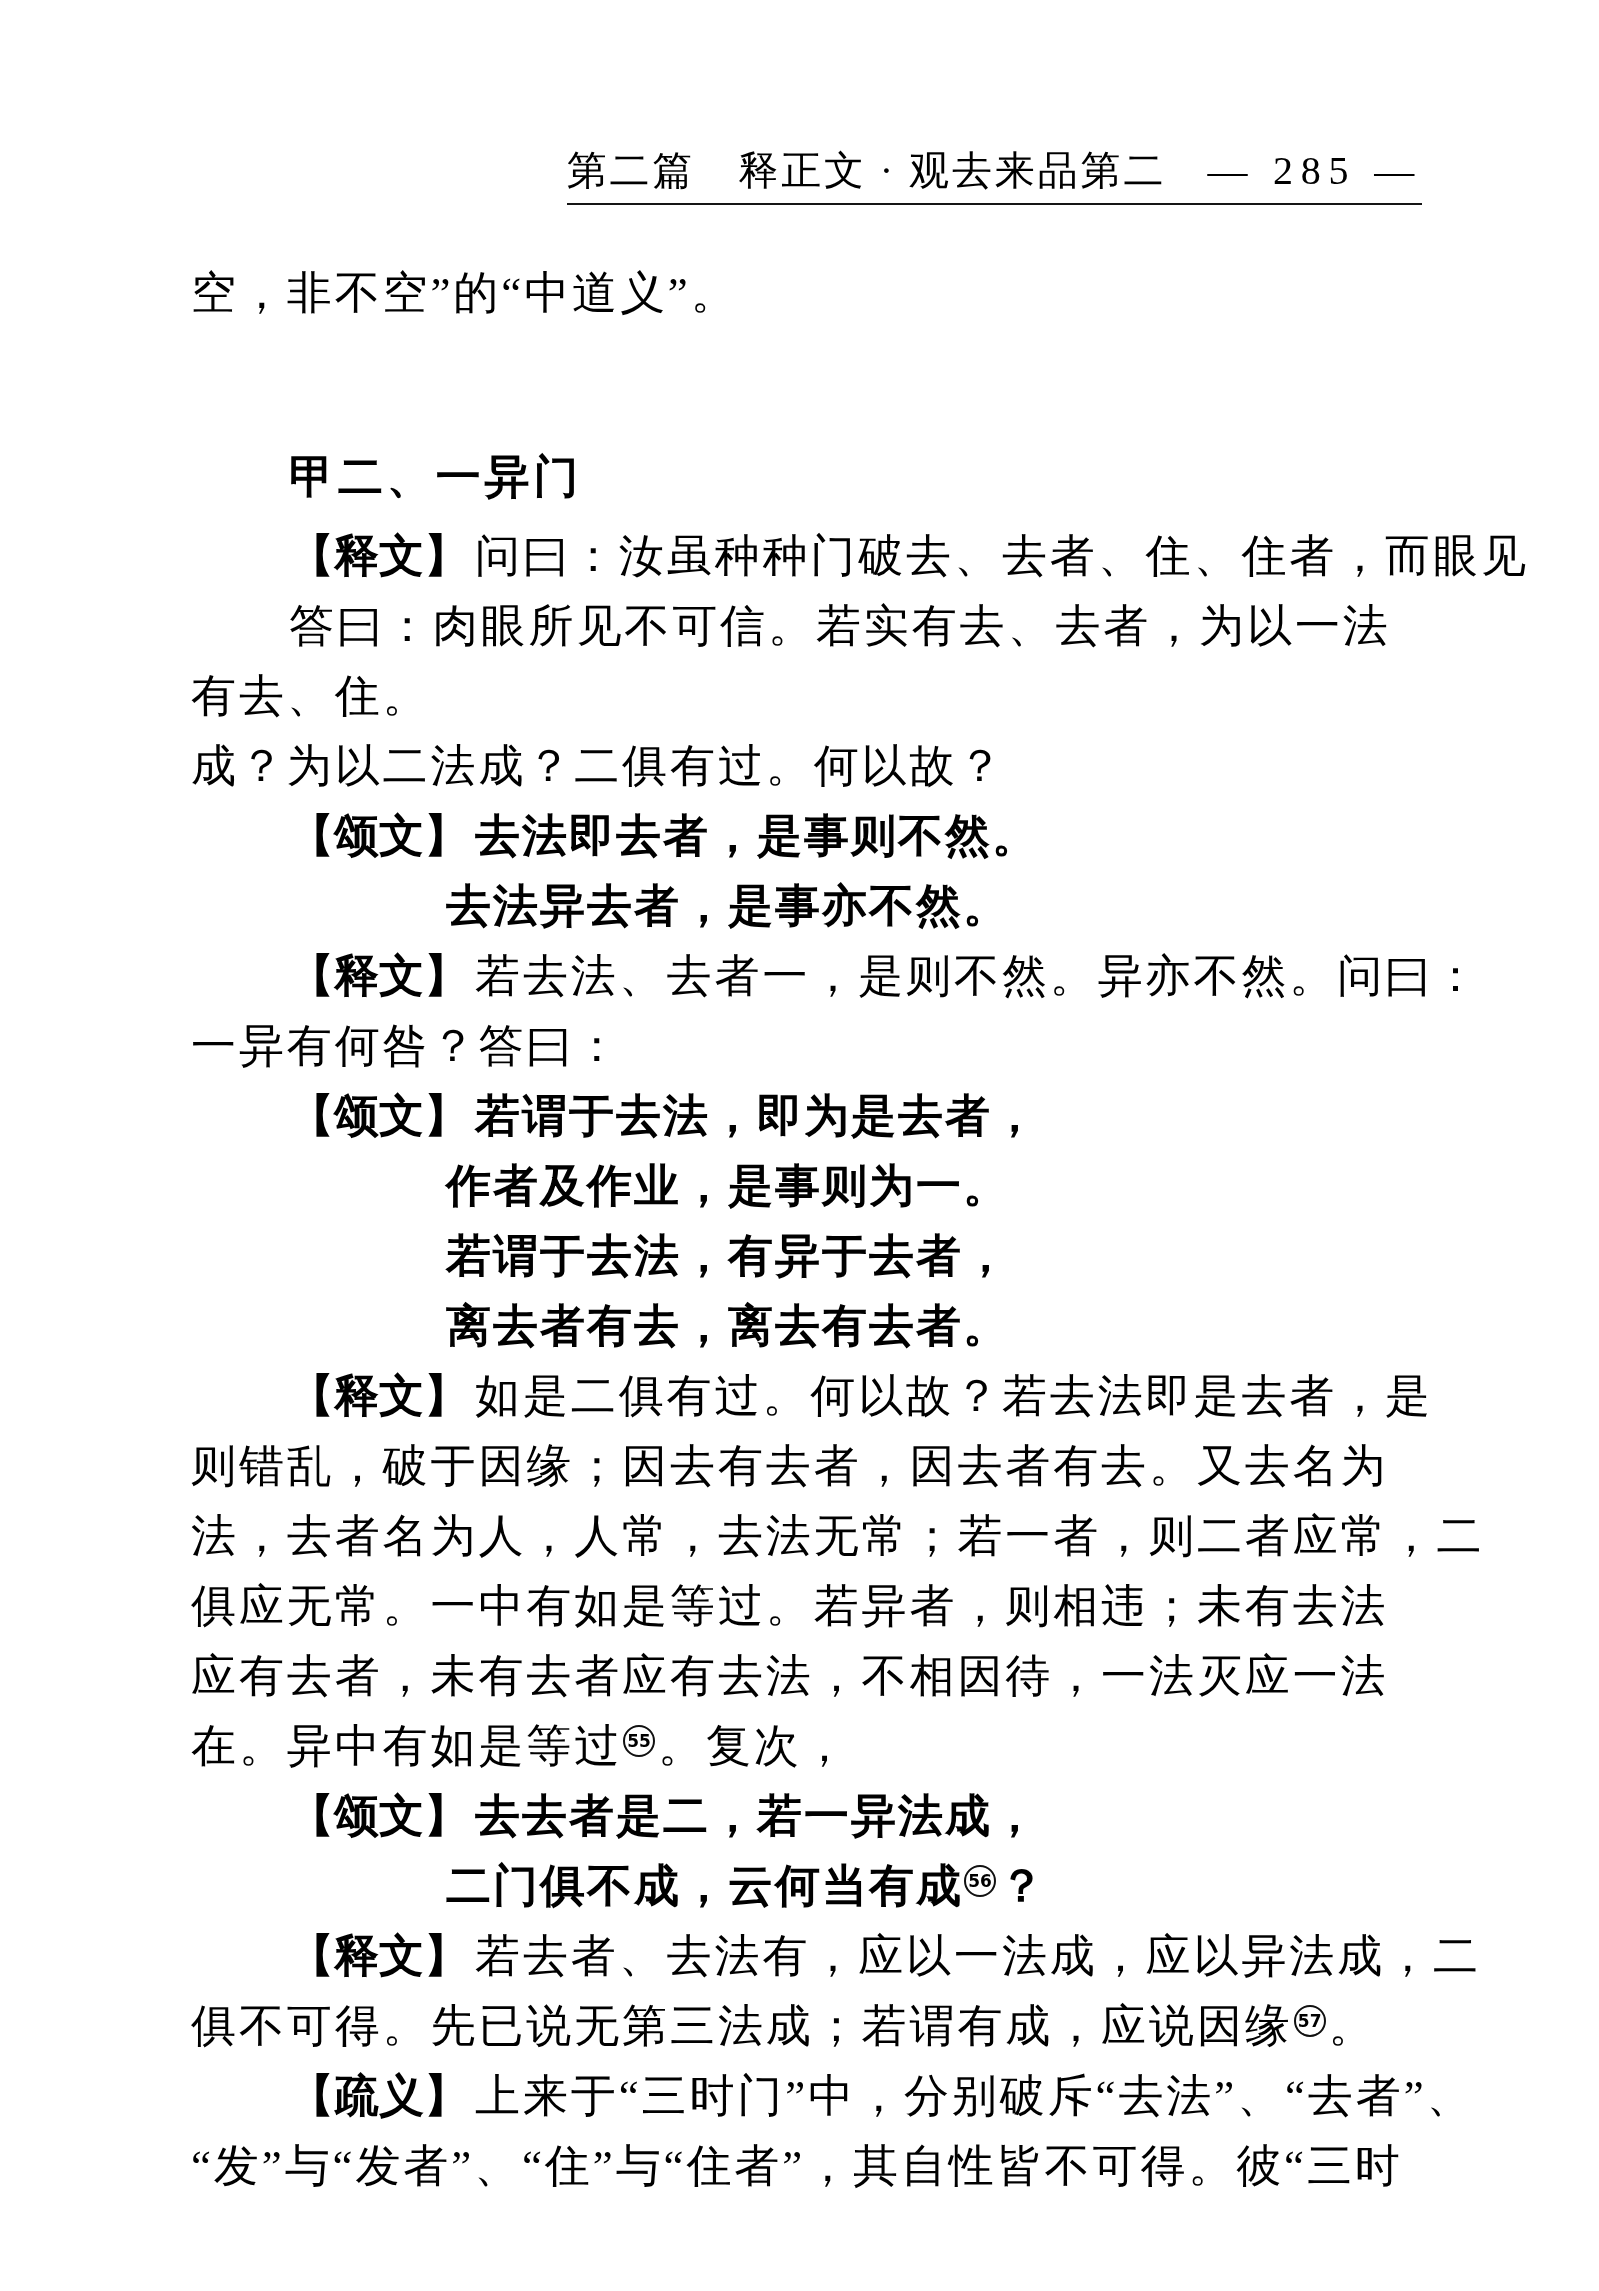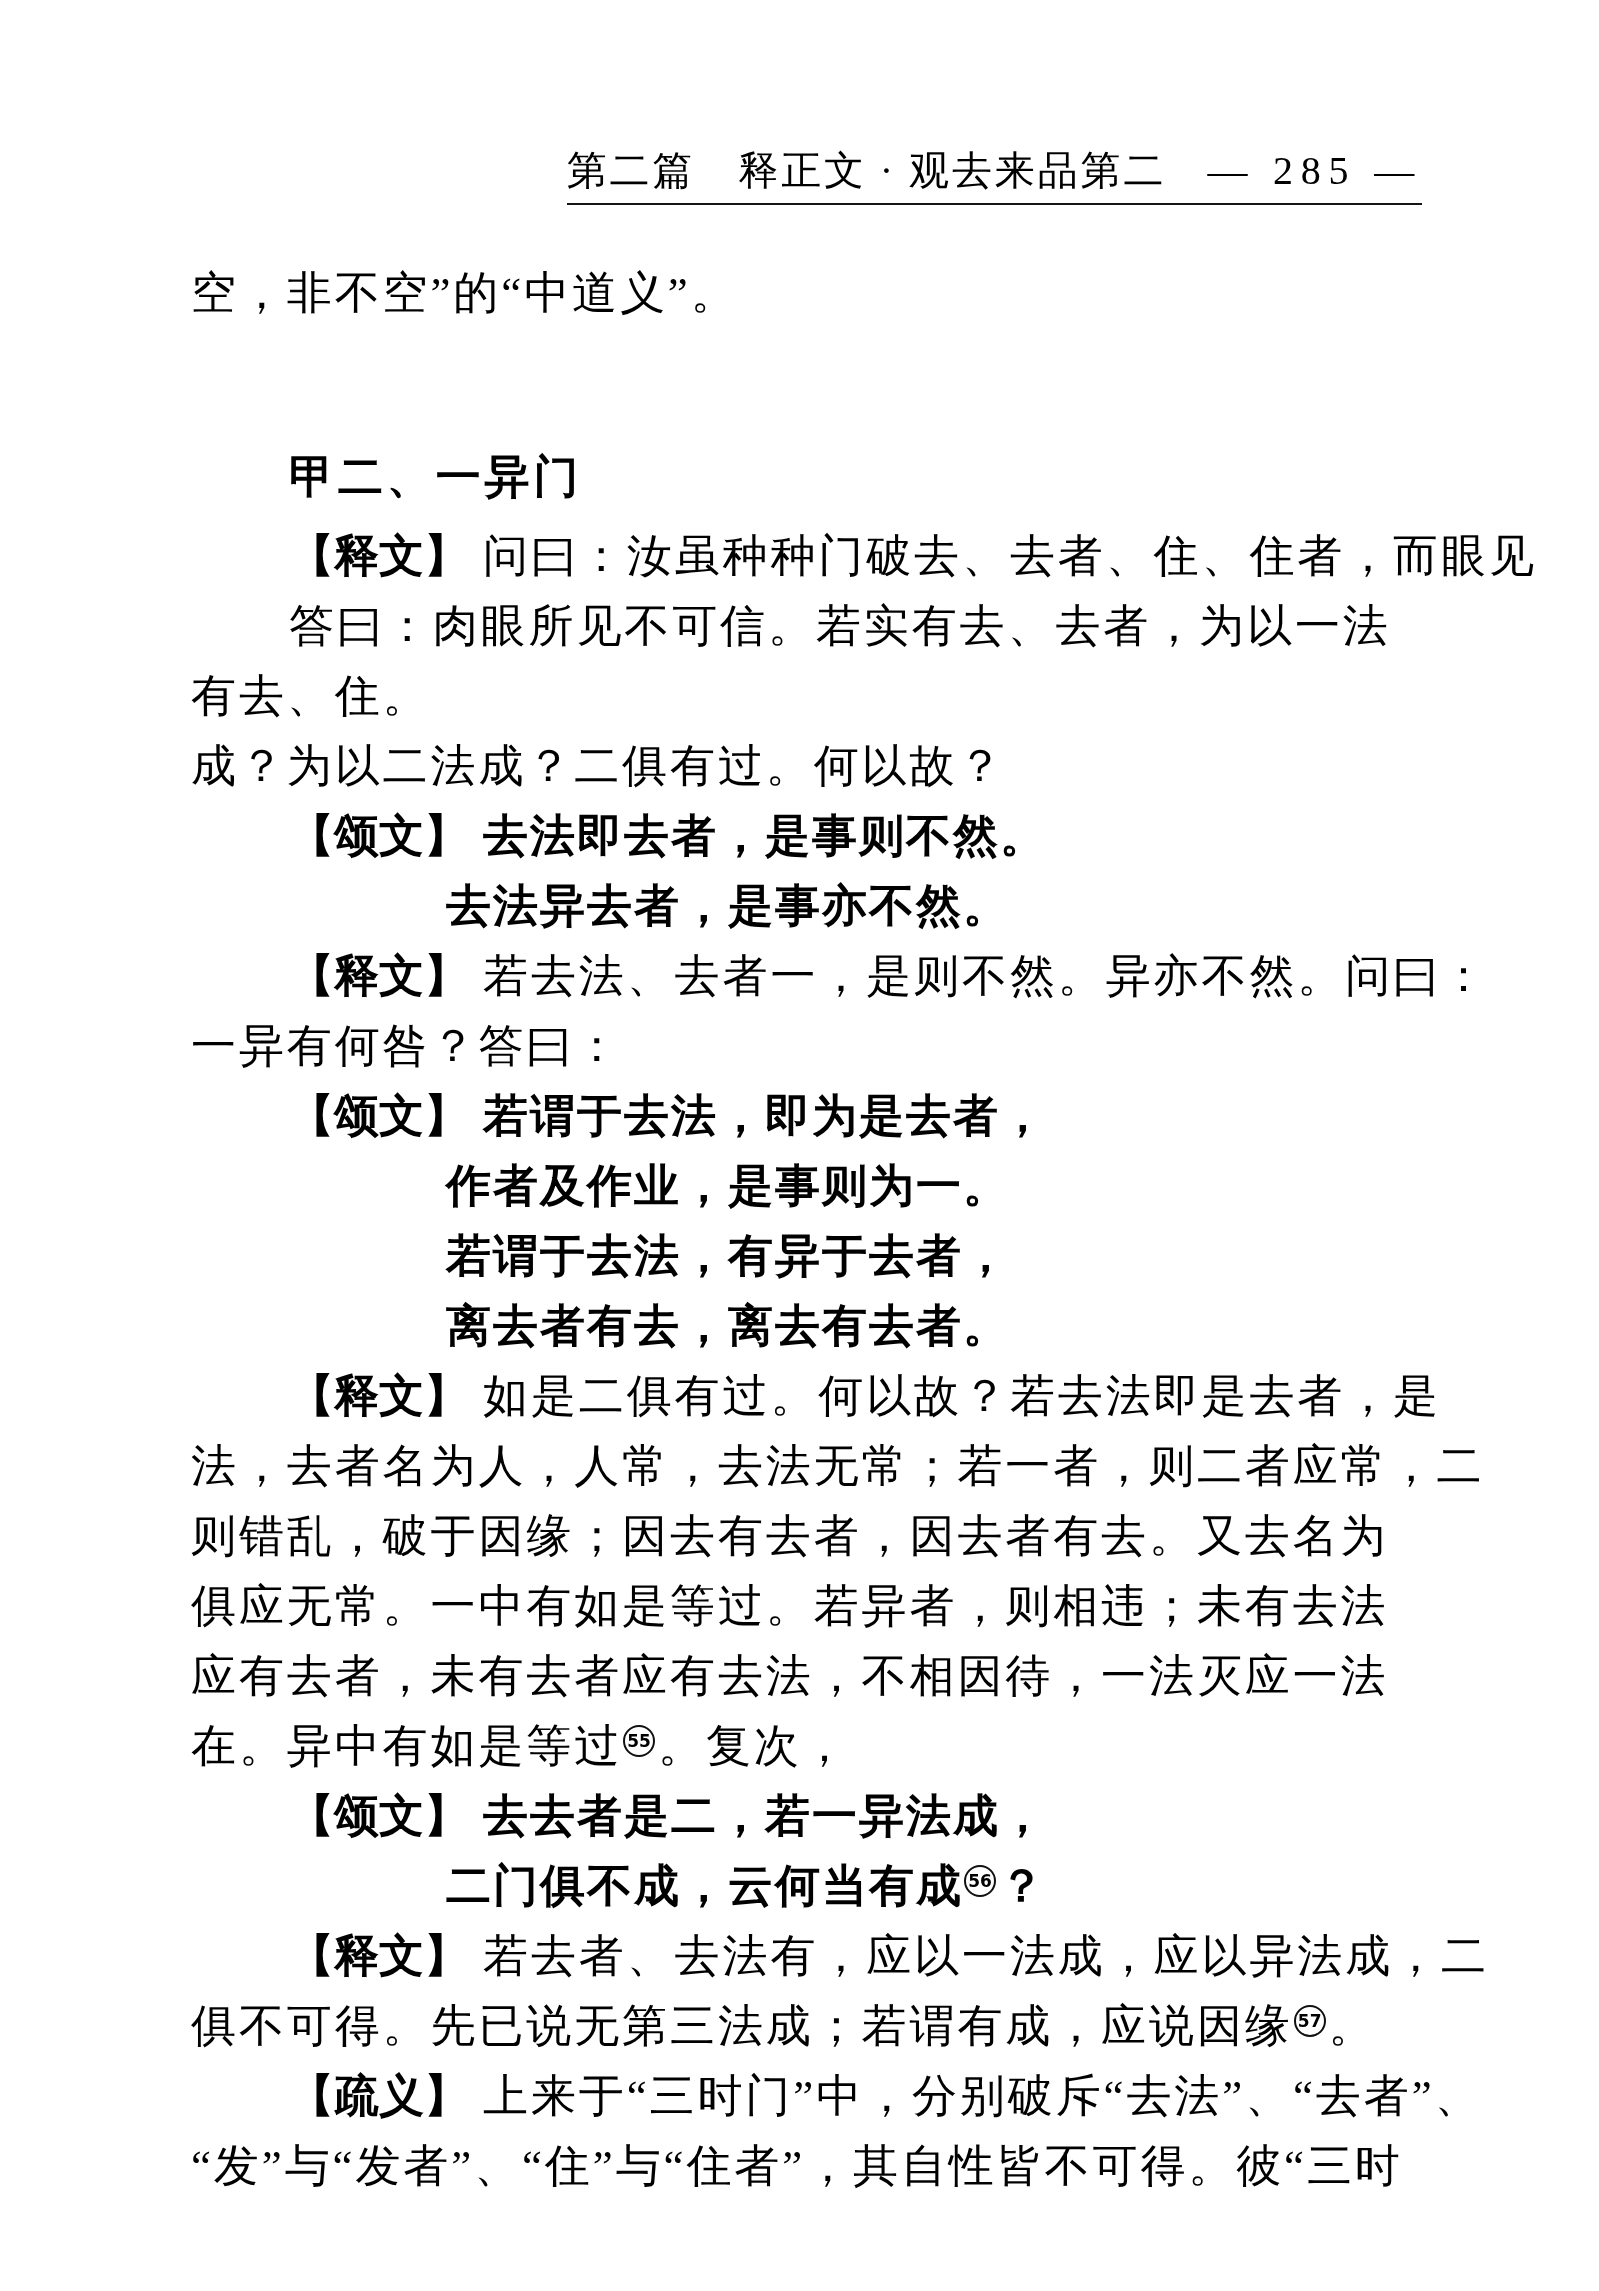--- a/index.html
+++ b/index.html
@@ -44,21 +44,21 @@
     margin-top:114px;
     font-family:Liberation Sans, sans-serif;
     font-weight:bold;
     letter-spacing:3.9px;
   }
   .after-heading{margin-top:8.8px;}
   .lbl{
     font-family:Liberation Sans, sans-serif;
     font-weight:bold;
     letter-spacing:0px;
-    margin-right:14px;
+    margin-right:6px;
   }
   .verse-text{
     font-family:"DejaVu Sans", sans-serif;
     font-weight:bold;
     letter-spacing:2px;
   }
   .fn{
     display:inline-block;
     box-sizing:border-box;
     width:32px;height:32px;
@@ -108,23 +108,23 @@
     <div class="line t-indent"><span class="lbl">【颂文】</span><span class="verse-text">若谓于去法，即为是去者，</span></div>
 
     <div class="line t-verse"><span class="verse-text">作者及作业，是事则为一。</span></div>
 
     <div class="line t-verse"><span class="verse-text">若谓于去法，有异于去者，</span></div>
 
     <div class="line t-verse"><span class="verse-text">离去者有去，离去有去者。</span></div>
 
     <div class="line t-indent"><span class="lbl">【释文】</span><span>如是二俱有过。何以故？若去法即是去者，是</span></div>
 
+    <div class="line"><span>则错乱，破于因缘；因去有去者，因去者有去。又去名为</span></div>
+
     <div class="line"><span>法，去者名为人，人常，去法无常；若一者，则二者应常，二</span></div>
-
-    <div class="line"><span>则错乱，破于因缘；因去有去者，因去者有去。又去名为</span></div>
 
     <div class="line"><span>俱应无常。一中有如是等过。若异者，则相违；未有去法</span></div>
 
     <div class="line"><span>应有去者，未有去者应有去法，不相因待，一法灭应一法</span></div>
 
     <div class="line"><span>在。异中有如是等过</span><span class="fn">55</span><span>。复次，</span></div>
 
     <div class="line t-indent"><span class="lbl">【颂文】</span><span class="verse-text">去去者是二，若一异法成，</span></div>
 
     <div class="line t-verse"><span class="verse-text">二门俱不成，云何当有成</span><span class="fn">56</span><span class="verse-text">？</span></div>

